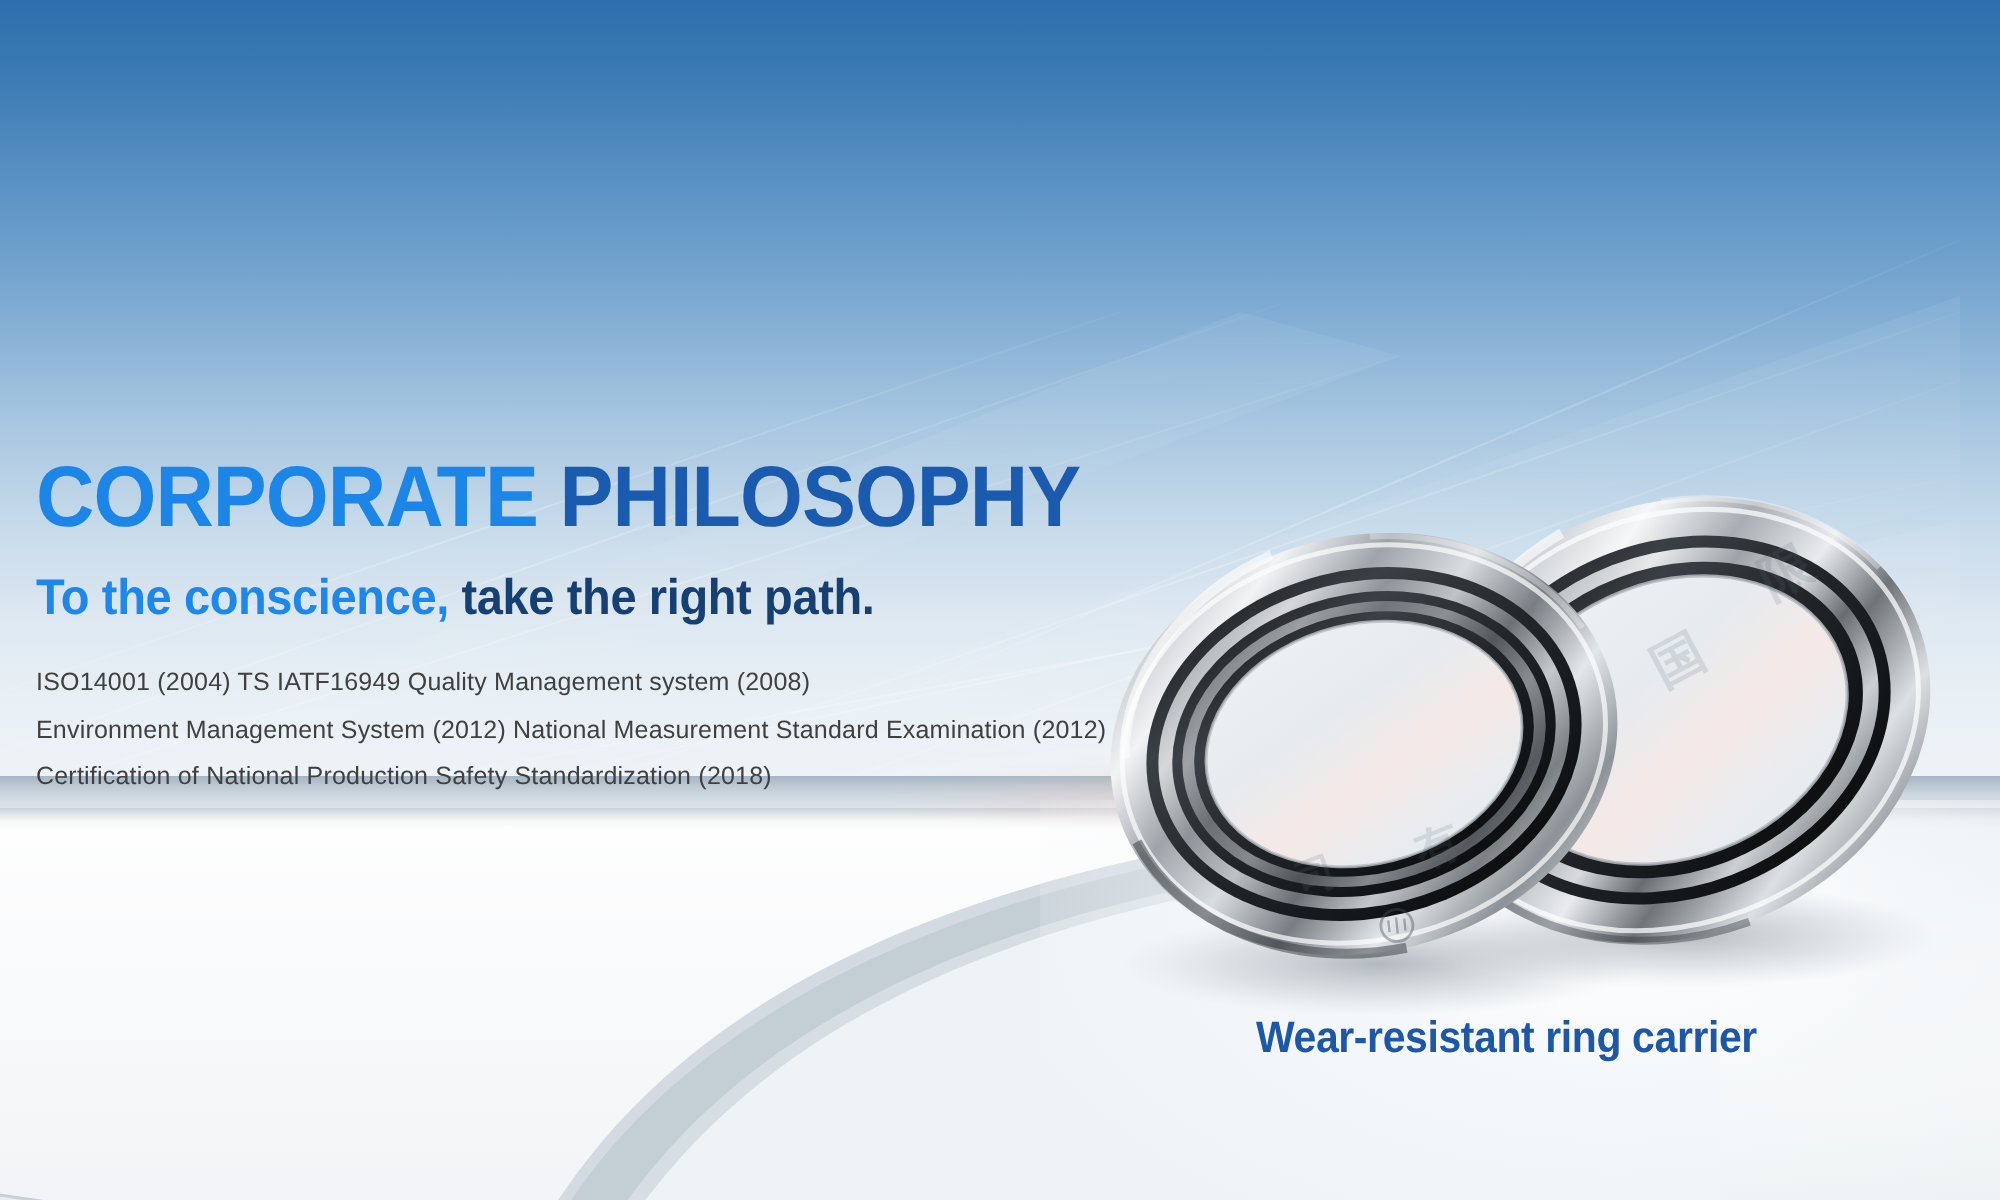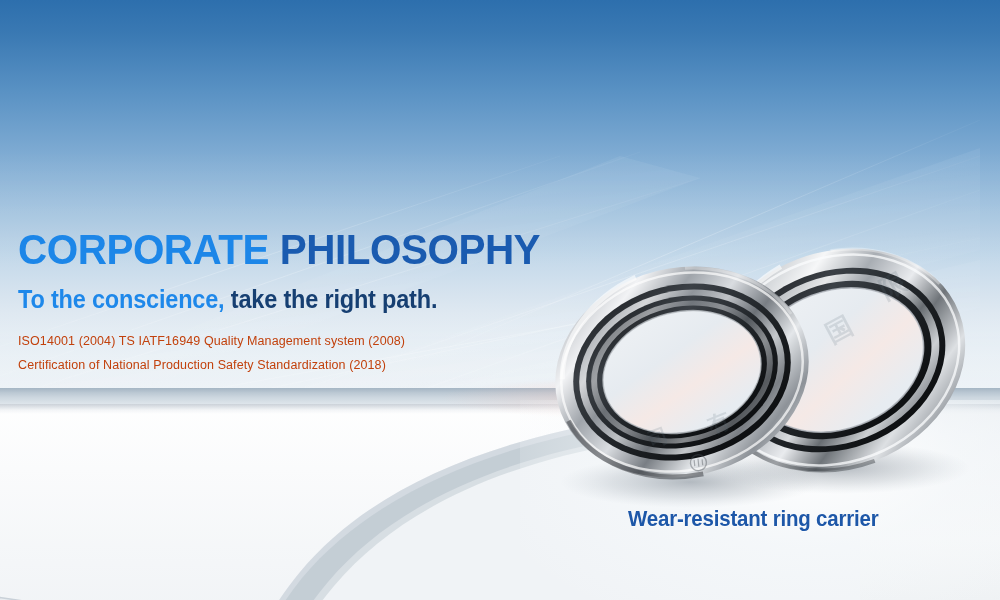--- a/index.html
+++ b/index.html
@@ -170,21 +170,21 @@
 
   .certs {
     margin: 16px 0 0 0;
     padding: 0;
     list-style: none;
   }
   .certs li {
     font-family: "Liberation Sans", sans-serif;
     font-size: 12.5px;
     line-height: 23.5px;
-    color: #c2410c;
+    color: #404040;
     letter-spacing: .1px;
     white-space: nowrap;
   }
 
   
   .product-caption {
     position: absolute;
     left: 628px; top: 506px;
     font-family: "Liberation Sans", sans-serif;
     font-size: 22px;
@@ -390,19 +390,20 @@
   <div class="watermark wm-c">有</div>
   <div class="watermark wm-d">司</div>
 
   <div class="copy">
     <h1 class="headline"><span class="w1">CORPORATE</span> <span class="w2">PHILOSOPHY</span></h1>
 
     <p class="subhead"><span class="s1">To the conscience,</span> <span class="s2">take the right path.</span></p>
 
     <ul class="certs">
       <li>ISO14001 (2004)  TS IATF16949 Quality Management system (2008)</li>
+      <li>Environment Management System (2012)    National Measurement Standard Examination (2012)</li>
       <li>Certification of National Production Safety Standardization (2018)</li>
     </ul>
   </div>
 
   <div class="product-caption">Wear-resistant ring carrier</div>
 
 </div>
 
 </body></html>

